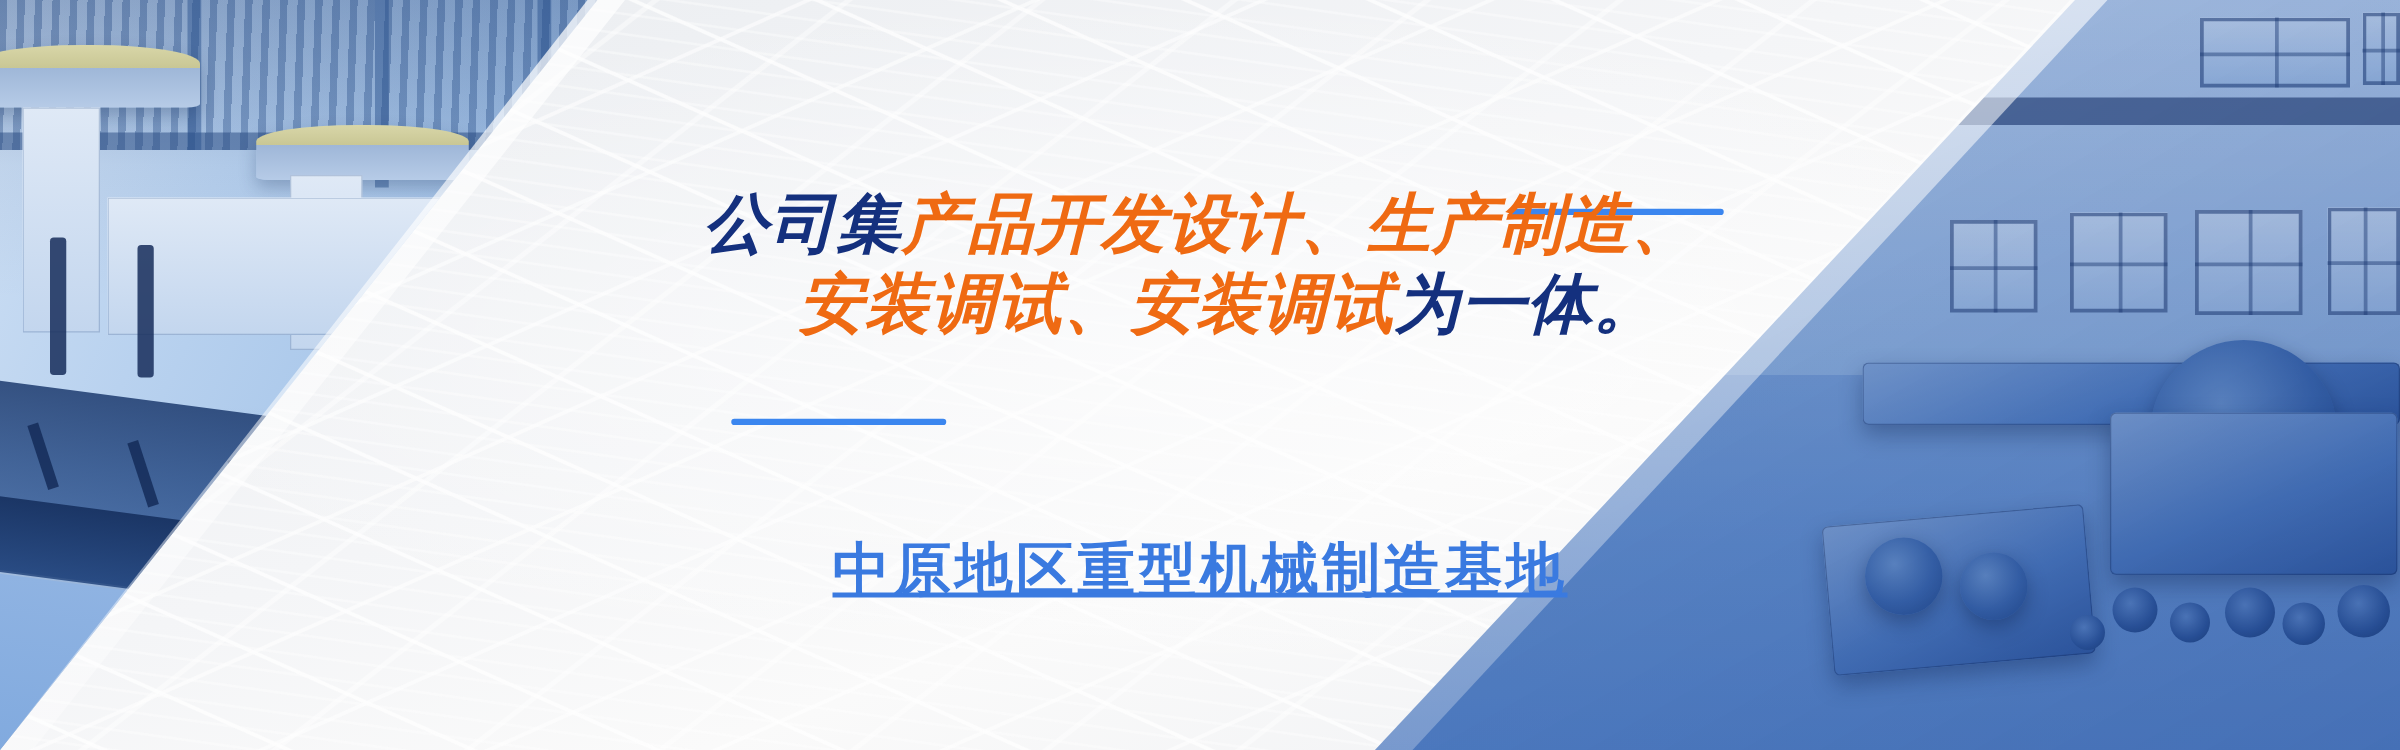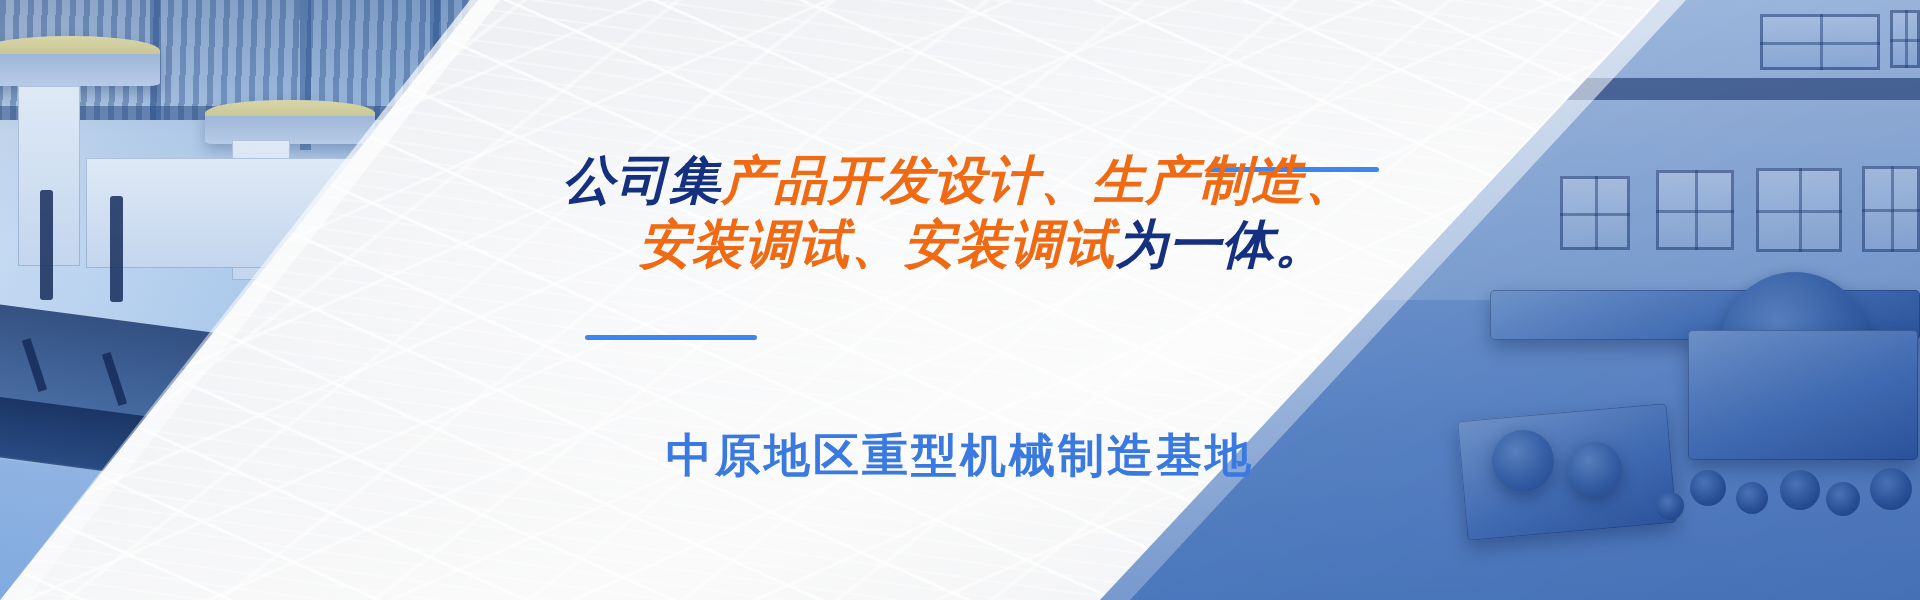--- a/index.html
+++ b/index.html
@@ -185,20 +185,21 @@
 
   .subtitle{
     position:absolute;left:0;top:424px;width:1920px;
     text-align:center;
     font-size:46px;
     line-height:62px;
     font-weight:700;
     letter-spacing:3px;
     color:#3a7ae0;
     white-space:nowrap;
+    text-decoration:underline;
   }
 </style>
 </head>
 <body>
 
 <div id="banner">
 
   <div class="center-bg">
     <div class="mesh"></div>
     <div class="mesh2"></div>

